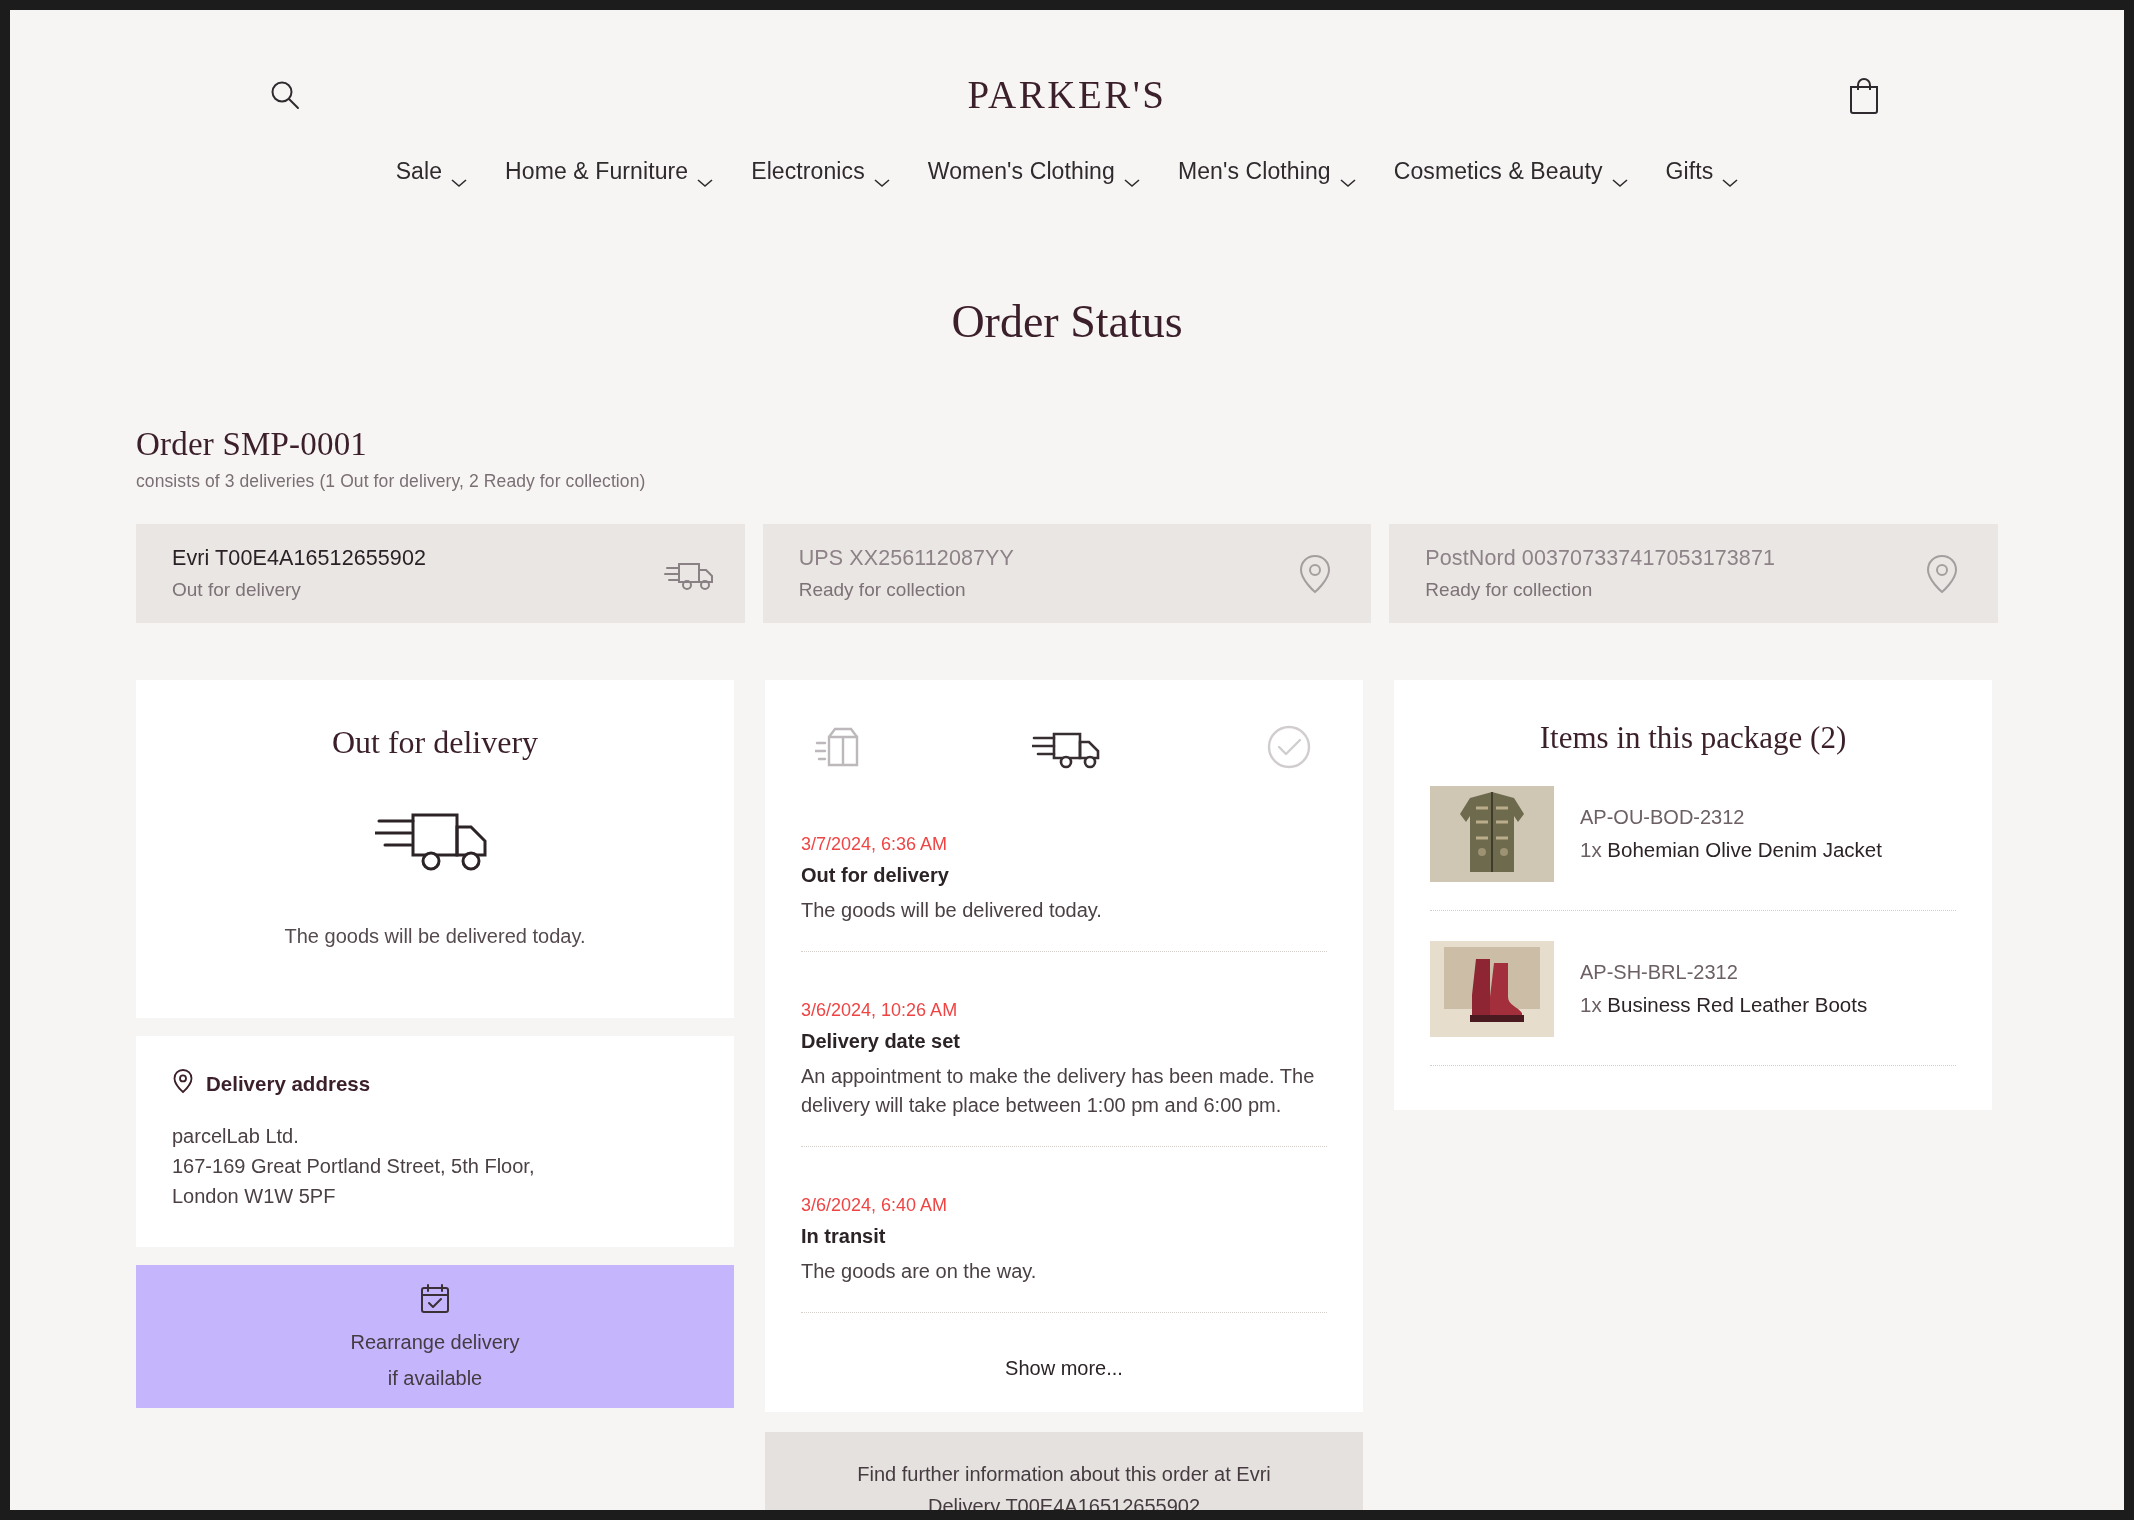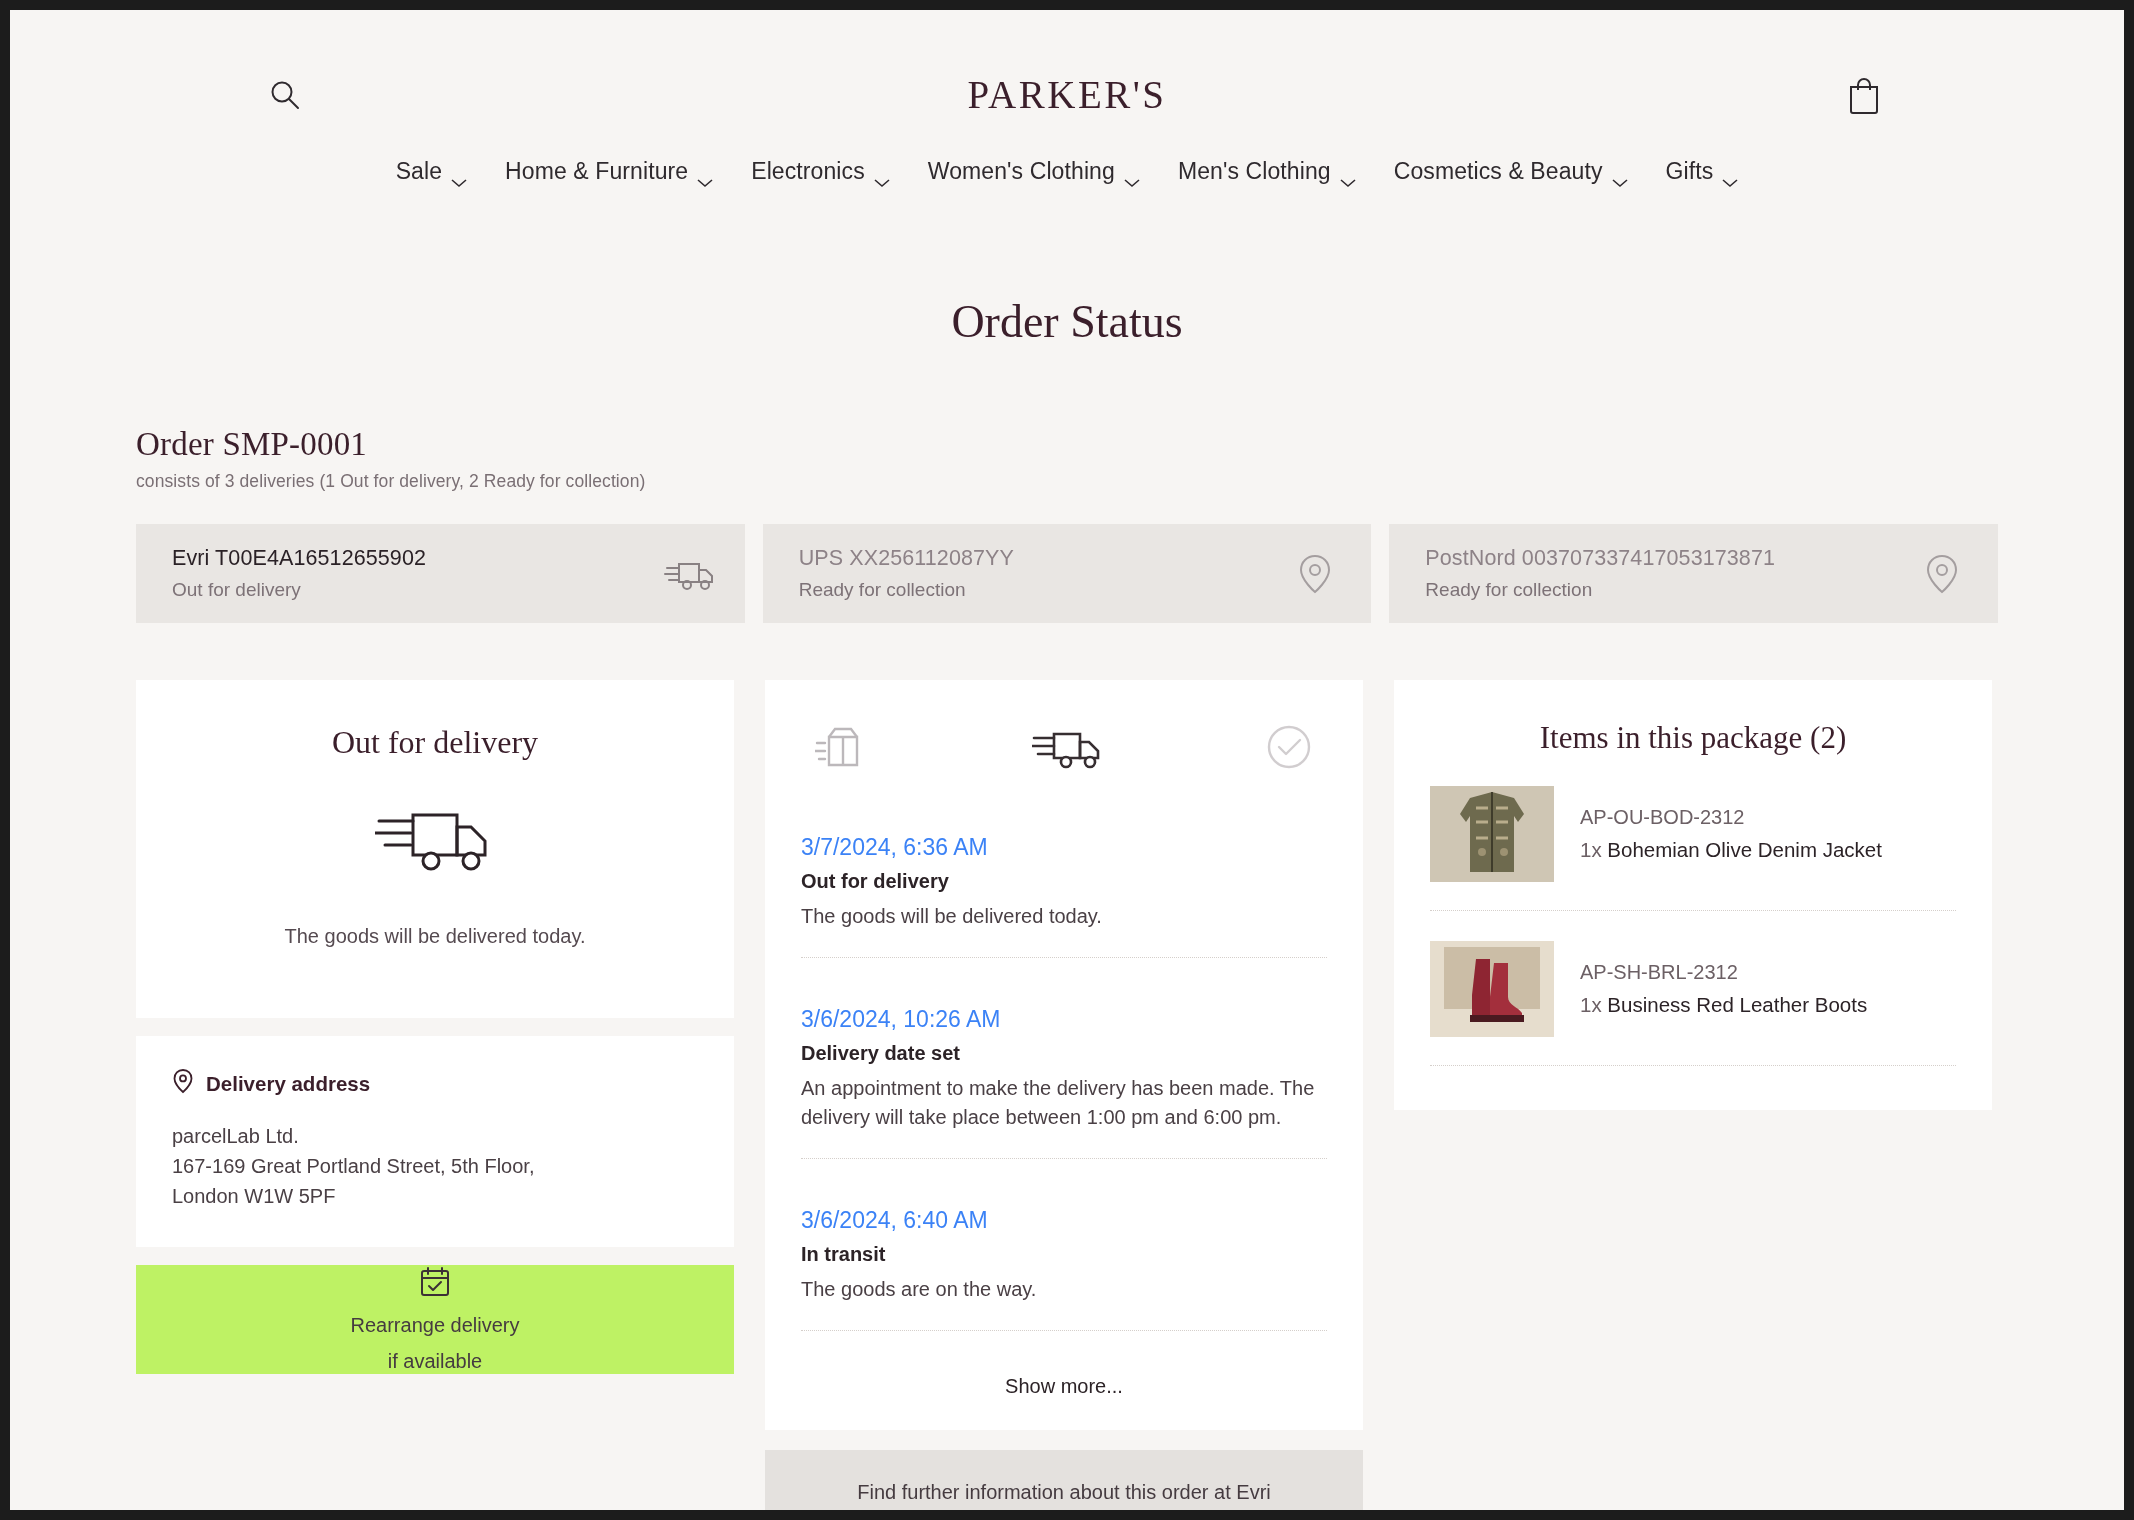--- a/index.html
+++ b/index.html
@@ -182,22 +182,22 @@
   .addr-body {
     margin-top: 22px;
     font-size: 20px;
     line-height: 30px;
     color: #4a4045;
   }
 
   
   .rearrange {
     margin-top: 18px;
-    background: #bef264;
-    height: 109px;
+    background: #c4b5fd;
+    height: 143px;
     display: flex;
     flex-direction: column;
     align-items: center;
     justify-content: center;
     gap: 6px;
     cursor: pointer;
   }
   .rearrange .r-line {
     font-size: 20px;
     color: #453b40;
@@ -216,22 +216,22 @@
   .step-ico.active { opacity: .95; }
 
   .events { margin-top: 58px; }
   .event {
     padding-bottom: 26px;
     border-bottom: 1px dotted #d5cfcb;
     margin-bottom: 26px;
   }
   .event:last-of-type { border-bottom: 1px dotted #d5cfcb; }
   .ev-date {
-    font-size: 23px;
-    color: #3b82f6;
+    font-size: 18px;
+    color: #ef4444;
     margin-bottom: 9px;
     margin-top: 48px;
   }
   .ev-title {
     font-size: 20px;
     font-weight: bold;
     color: #2c2327;
     margin-bottom: 9px;
   }
   .ev-desc {

